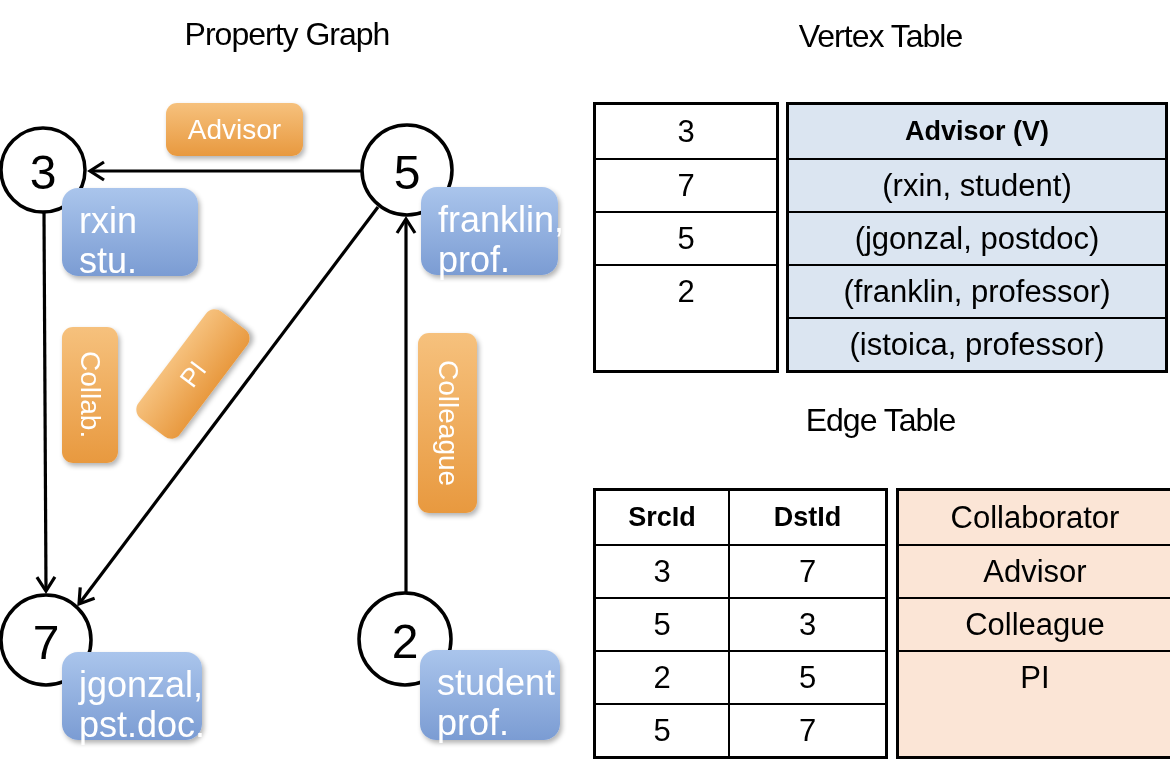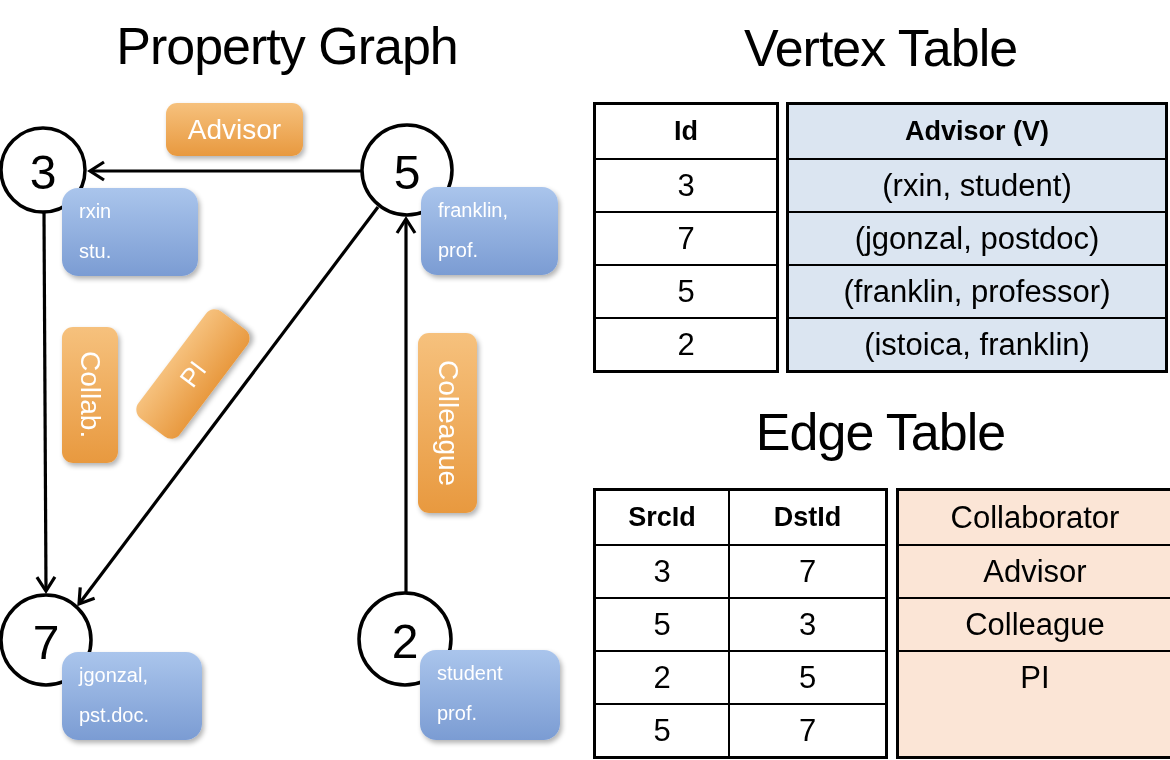--- a/index.html
+++ b/index.html
@@ -1,18 +1,18 @@
 <!DOCTYPE html>
 <html><head>
 <meta charset="utf-8">
 <style>
   html,body{margin:0;padding:0;background:#fff;}
   .stage{position:relative;width:1170px;height:760px;background:#fff;overflow:hidden;
          font-family:"Liberation Sans","DejaVu Sans",sans-serif;}
-  .title{position:absolute;text-align:center;font-size:52px;font-weight:300;color:#000;
+  .title{position:absolute;text-align:center;font-size:32px;font-weight:300;color:#000;
          letter-spacing:-1px;white-space:nowrap;}
   .pg-title{left:37px;top:16px;width:500px;}
   .vt-title{left:593px;top:18px;width:575px;}
   .et-title{left:593px;top:402px;width:575px;}
 
   svg.layer{position:absolute;left:0;top:0;}
 
   .node-num{position:absolute;font-size:48px;font-weight:300;color:#000;
             transform:translate(-50%,-50%);}
 
@@ -22,21 +22,21 @@
           box-shadow:2px 3px 5px rgba(0,0,0,0.3);font-size:28px;}
   .olabel.vert{writing-mode:vertical-rl;text-orientation:mixed;}
   .advisor{left:166px;top:103px;width:137px;height:53px;}
   .collab{left:62px;top:327px;width:56px;height:136px;}
   .colleague{left:418px;top:333px;width:59px;height:180px;}
   .pi{left:126px;top:348px;width:134px;height:52px;transform:rotate(-53deg);font-size:26px;}
 
   
   .bbox{position:absolute;color:#fff;background:linear-gradient(#aac5ec,#7b9cd3);
         border-radius:16px;box-shadow:2px 3px 5px rgba(0,0,0,0.3);
-        font-size:20px;line-height:40px;padding:3px 0 0 17px;box-sizing:border-box;}
+        font-size:36px;line-height:40px;padding:13px 0 0 17px;box-sizing:border-box;}
   .rxin{left:62px;top:188px;width:136px;height:88px;}
   .franklin{left:421px;top:187px;width:137px;height:88px;}
   .jgonzal{left:62px;top:652px;width:140px;height:88px;}
   .istoica{left:420px;top:650px;width:140px;height:90px;}
 
   
   .tblwrap{position:absolute;display:flex;}
   .vtable{left:593px;top:102px;gap:7px;}
   .etable{left:593px;top:488px;gap:8px;}
   .tcol{border:3px solid #000;box-sizing:border-box;}
@@ -105,32 +105,31 @@
     <div>jgonzal,</div>
     <div>pst.doc.</div>
   </div>
   <div class="bbox istoica">
     <div>student</div>
     <div>prof.</div>
   </div>
 
   <div class="tblwrap vtable">
     <div class="tcol idcol">
-      <div class="cell hdr">Id</div>
       <div class="cell">3</div>
       <div class="cell">7</div>
       <div class="cell">5</div>
       <div class="cell">2</div>
     </div>
     <div class="tcol vpropcol">
       <div class="cell hdr">Advisor (V)</div>
       <div class="cell">(rxin, student)</div>
       <div class="cell">(jgonzal, postdoc)</div>
       <div class="cell">(franklin, professor)</div>
-      <div class="cell">(istoica, franklin)</div>
+      <div class="cell">(istoica, professor)</div>
     </div>
   </div>
 
   <div class="tblwrap etable">
     <div class="idgrid">
       <div class="cell hdr">SrcId</div>
       <div class="cell hdr">DstId</div>
       <div class="cell">3</div>
       <div class="cell">7</div>
       <div class="cell">5</div>

